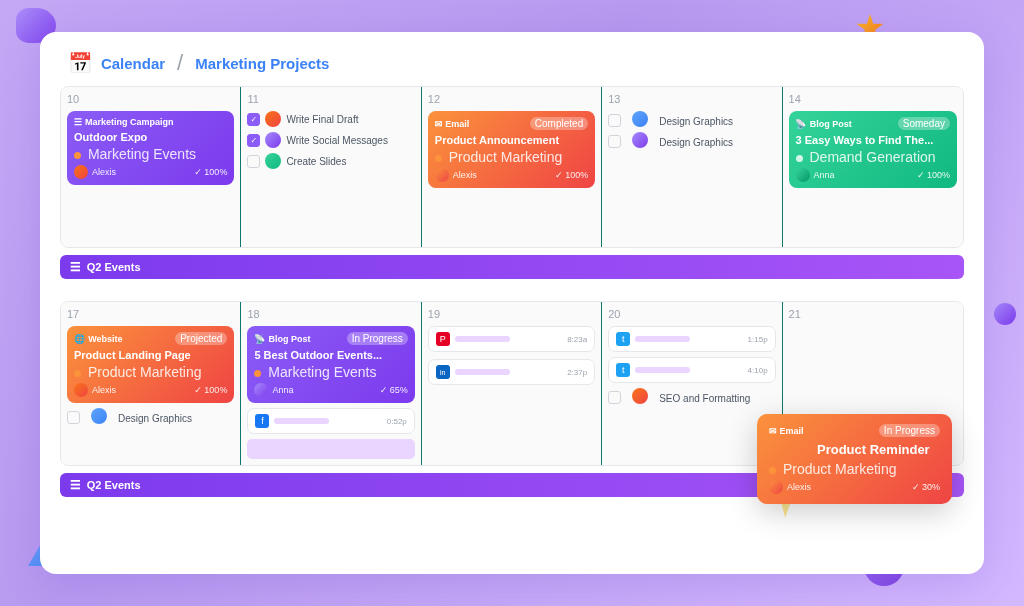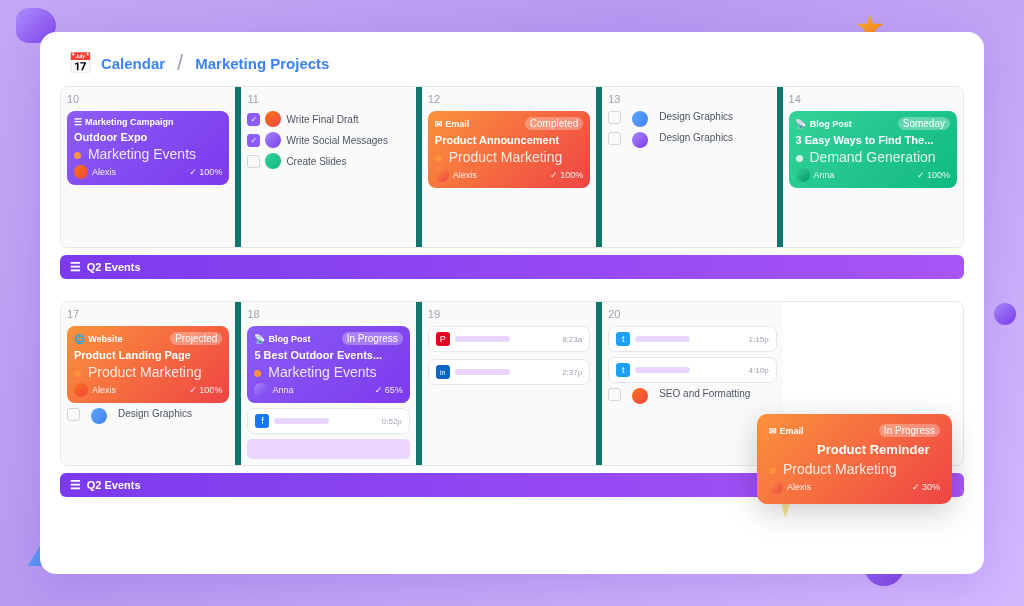--- a/index.html
+++ b/index.html
@@ -51,21 +51,21 @@
     .calendar-grid {
       display: grid;
       grid-template-columns: repeat(5, 1fr);
       gap: 0;
       border: 1px solid #e5e7eb;
       border-radius: 8px;
       overflow: hidden;
     }
 
     .day-col {
-      border-right: 6px solid #0f766e;
+      border-right: 1px solid #0f766e;
       min-height: 160px;
       padding: 6px;
       background: #fafafa;
     }
     .day-col:last-child { border-right: none; }
     .day-num {
       font-size: 11px;
       color: #9ca3af;
       margin-bottom: 6px;
       font-weight: 500;
@@ -157,21 +157,21 @@
       display: flex;
       align-items: center;
       justify-content: center;
     }
     .check-box.checked { background: #8b5cf6; border-color: #8b5cf6; }
     .check-mark { color: white; font-size: 8px; }
 
     
     .task-row {
       display: flex;
-      align-items: flex-start;
+      align-items: flex-end;
       gap: 11px;
       font-size: 10px;
       color: #4b5563;
       margin-bottom: 5px;
     }
     .task-avatar {
       width: 16px; height: 16px;
       border-radius: 50%;
       background: linear-gradient(135deg, #60a5fa, #3b82f6);
       flex-shrink: 0;
@@ -508,20 +508,23 @@
           </div>
           <span class="sm-time">4:10p</span>
         </div>
         <div class="task-row" style="margin-top:5px;">
           <div class="check-box"></div>
           <div class="task-avatar" style="background:linear-gradient(135deg,#f97316,#ef4444);"></div>
           <span>SEO and Formatting</span>
         </div>
       </div>
 
+      <div class="day-col">
+        <div class="day-num">21</div>
+      </div>
 
     </div>
 
     <div class="q2-banner" style="margin-top:7px;">
       <span class="q2-banner-icon">☰</span>
       <span>Q2 Events</span>
     </div>
   </div>
 
   <div class="popup-card">

